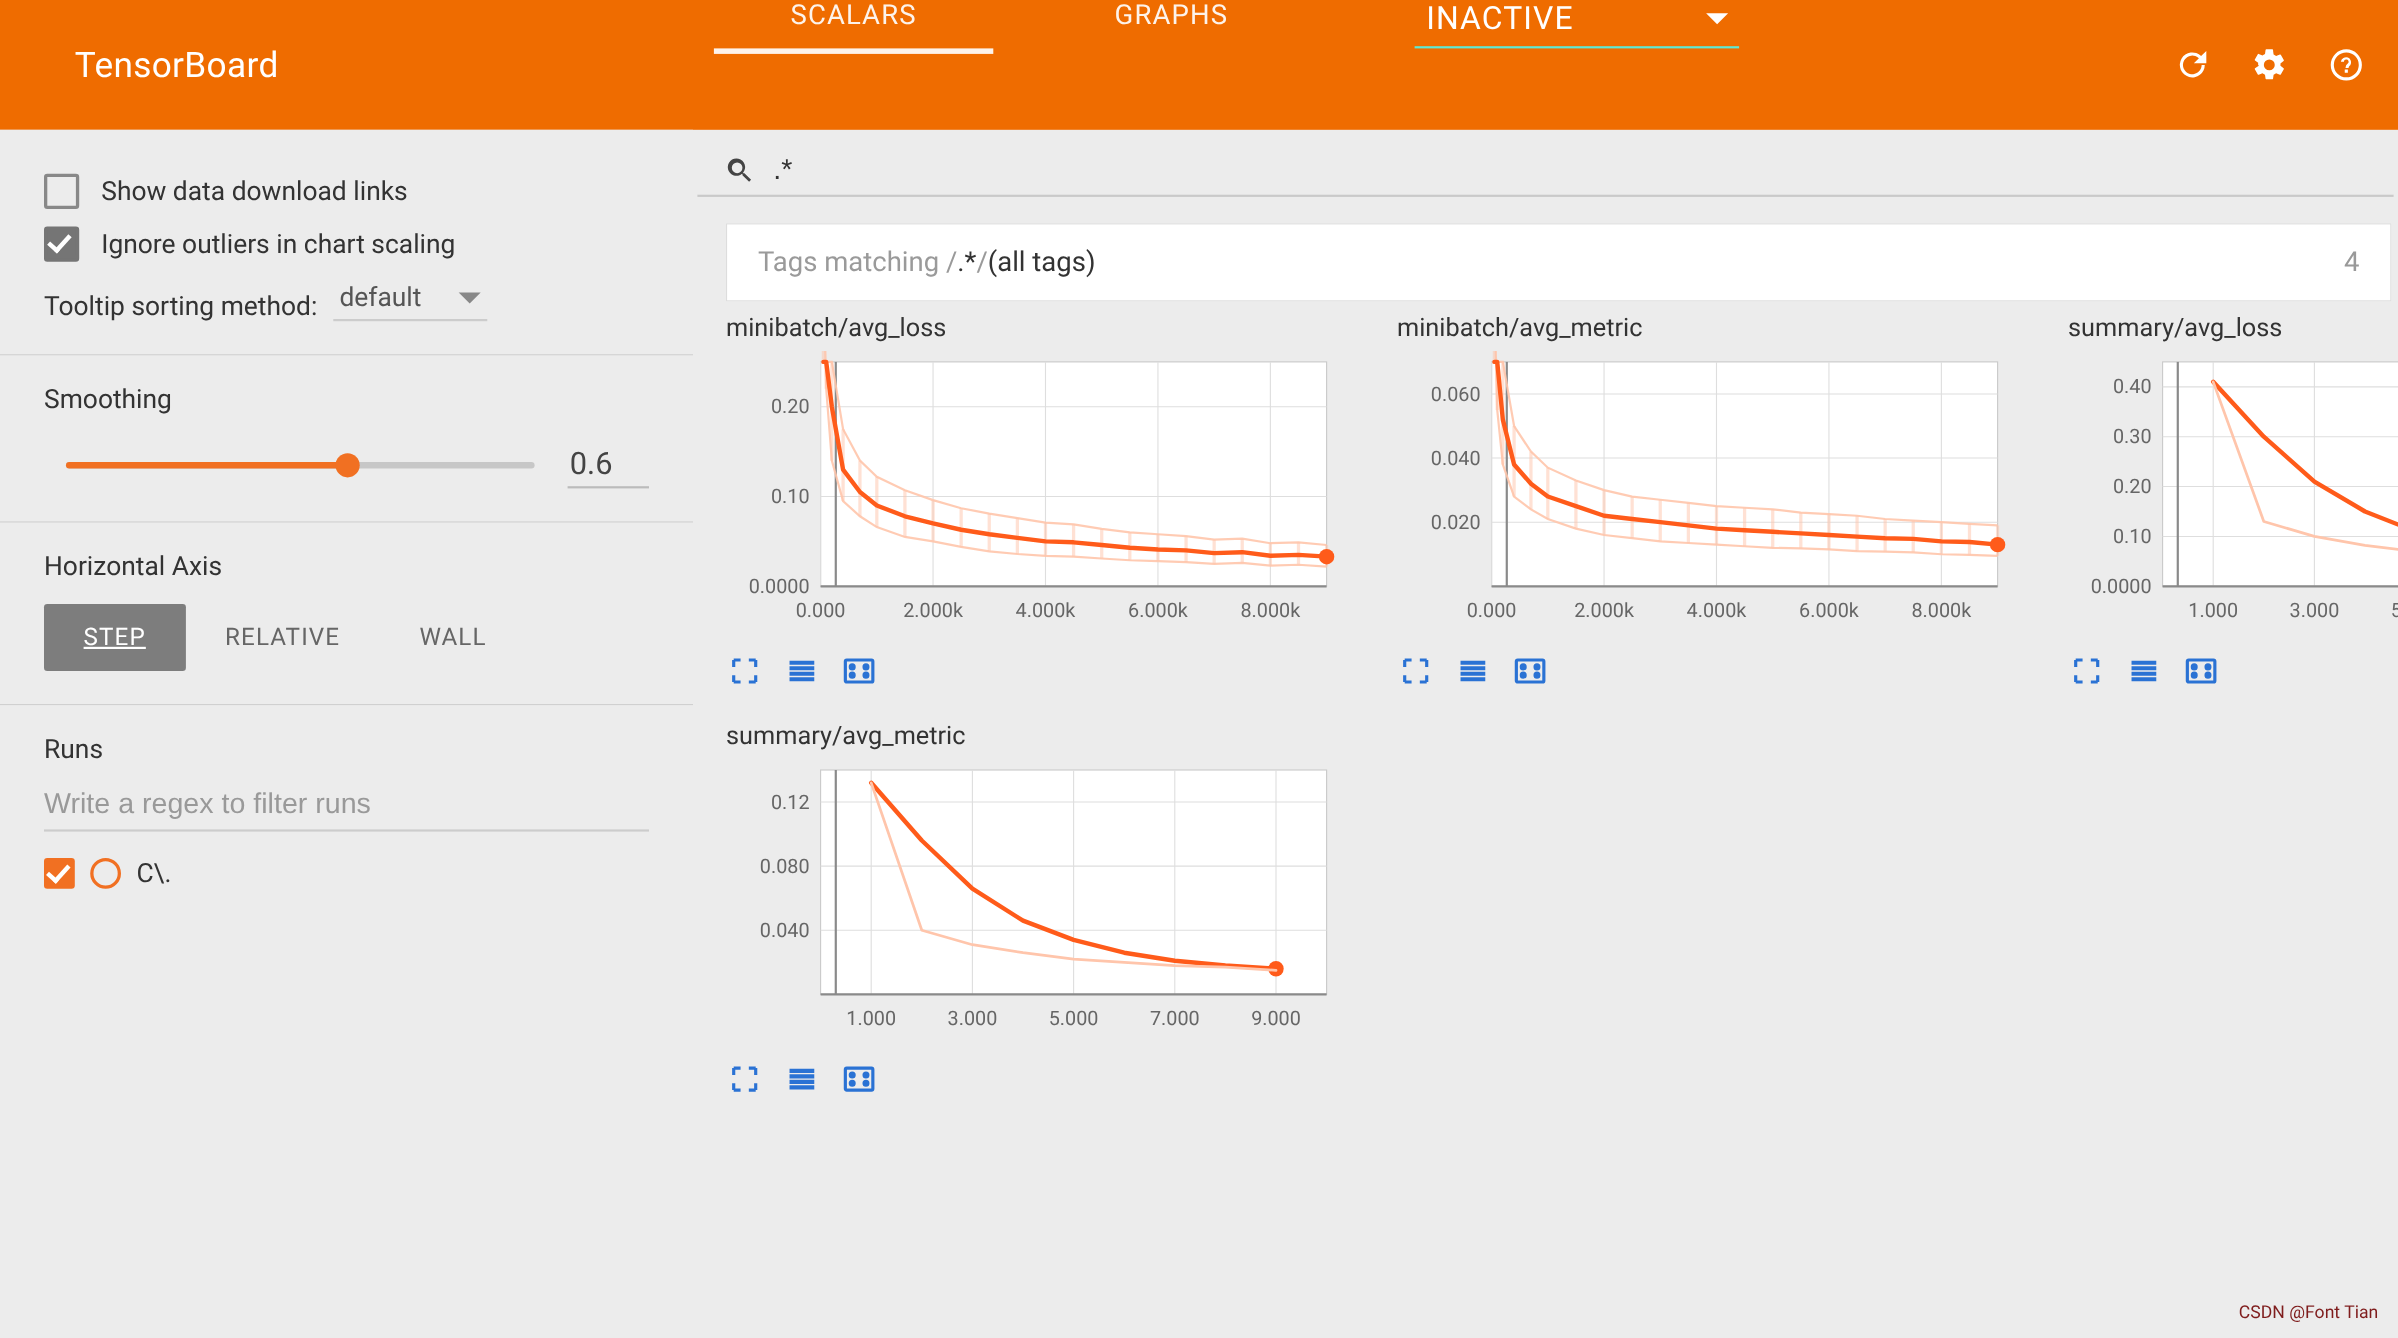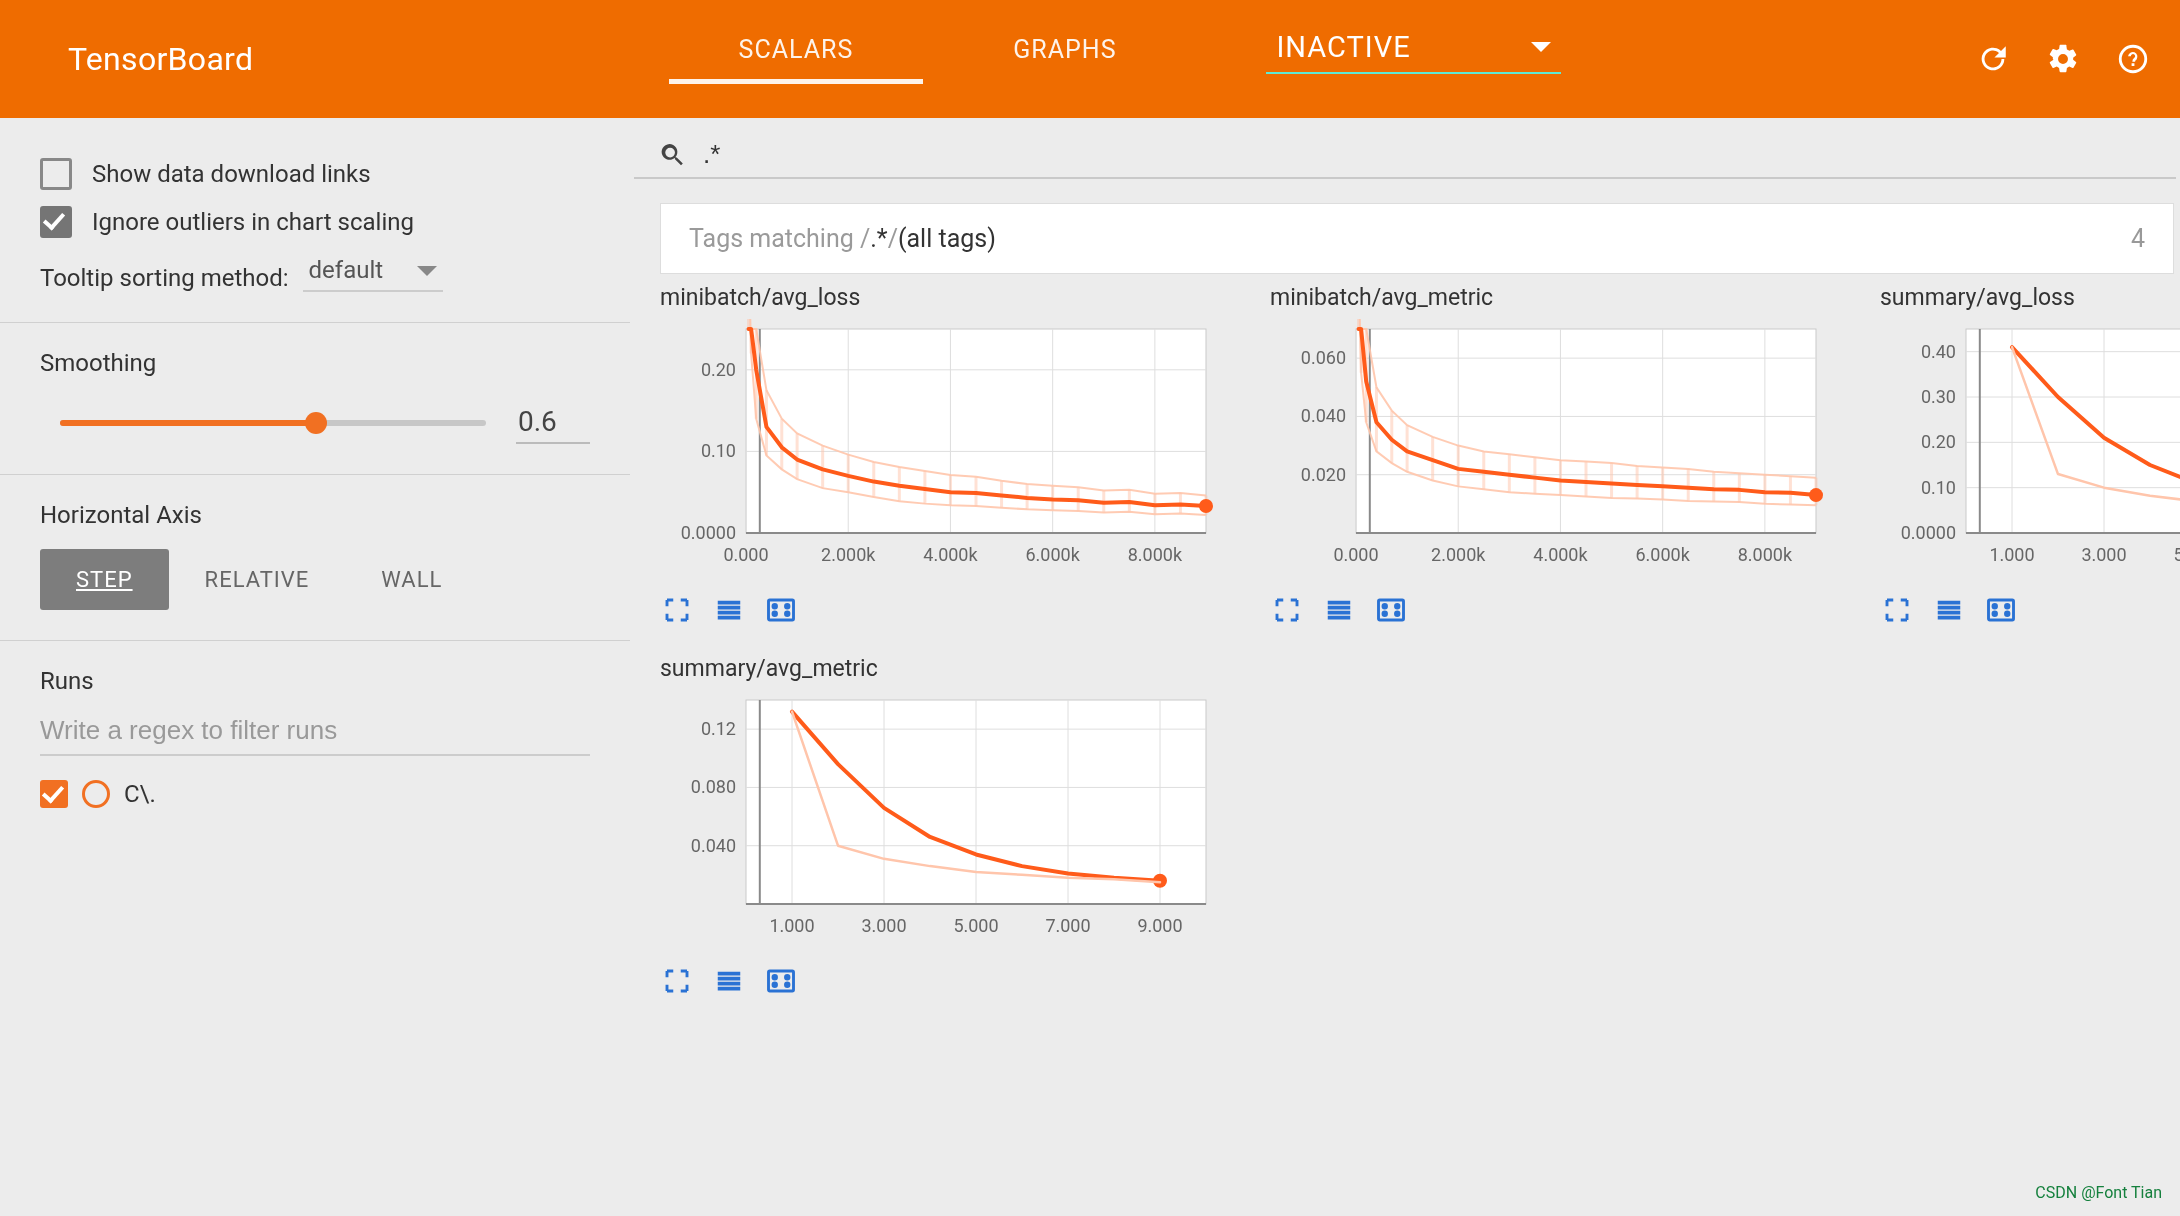--- a/index.html
+++ b/index.html
@@ -12,21 +12,21 @@
     --axis: #999;
     --line-heavy: #ff5b1a;
     --line-light: #ffc5ab;
   }
   html,body{margin:0;padding:0;font-family:"Roboto","Helvetica Neue",Arial,sans-serif;color:var(--text);background:var(--gray-bg);}
   body{width:2180px;height:1216px;overflow:hidden;}
 
   
   .topbar{background:var(--orange-bar);height:118px;display:flex;align-items:flex-end;color:#fff;padding:0 30px 0 40px;}
   .app-title{font-size:32px;font-weight:400;align-self:center;margin-right:auto;letter-spacing:0.3px;margin-left:28px;}
-  .tabs{display:flex;height:100%;align-items:center;gap:20px;}
+  .tabs{display:flex;height:100%;align-items:flex-start;gap:40px;}
   .tab{font-size:25px;letter-spacing:1px;padding:0 70px 20px 70px;cursor:pointer;opacity:0.92;position:relative;}
   .tab.active::after{content:"";position:absolute;left:0;right:0;bottom:0;height:5px;background:#fff;}
   .inactive-wrap{display:flex;align-items:center;gap:120px;border-bottom:2px solid #5eead4;padding:0 10px 8px 10px;margin-left:60px;margin-bottom:14px;font-size:29px;letter-spacing:1px;}
   .chevron{width:0;height:0;border-left:10px solid transparent;border-right:10px solid transparent;border-top:10px solid #fff;}
   .top-icons{margin-left:auto;display:flex;gap:36px;align-items:center;align-self:center;}
   .top-icons svg{width:34px;height:34px;fill:#fff;cursor:pointer;}
 
   
   .layout{display:flex;height:calc(100% - 118px);}
   .sidebar{width:630px;background:var(--gray-bg);padding:40px 40px 0 40px;box-sizing:border-box;font-size:24px;color:#333;overflow:hidden;}
@@ -63,21 +63,21 @@
   .tag-header{background:#fff;border:1px solid #ddd;margin:24px 6px 0 30px;padding:20px 28px;font-size:25px;color:#333;display:flex;align-items:center;}
   .tag-header .muted{color:#9a9a9a;}
   .tag-count{margin-left:auto;color:#999;}
   .cards{display:grid;grid-template-columns:1fr 1fr 1fr;gap:30px 20px;padding:10px 6px 0 30px;}
   .card{width:590px;}
   .card-title{font-size:23px;color:#333;margin-bottom:8px;}
   .plot{border-top:none;}
   .plot svg{display:block;}
   .card-tools{display:flex;gap:18px;margin-top:16px;}
   .card-tools svg{width:34px;height:30px;stroke:#2a72d4;fill:none;stroke-width:2.3;}
-  .watermark{position:fixed;right:18px;bottom:14px;color:#15803d;font-size:16px;margin-left:19px;}
+  .watermark{position:fixed;right:18px;bottom:14px;color:#7f1d1d;font-size:16px;margin-left:19px;}
 </style>
 </head>
 <body>
 
 <div class="topbar">
   <div class="app-title">TensorBoard</div>
   <div class="tabs">
     <div class="tab active">SCALARS</div>
     <div class="tab">GRAPHS</div>
     <div class="inactive-wrap">

